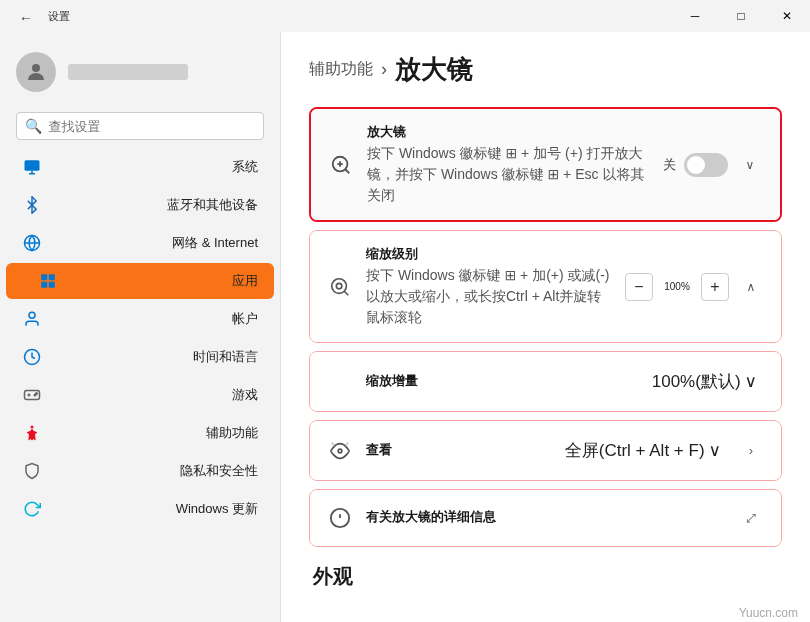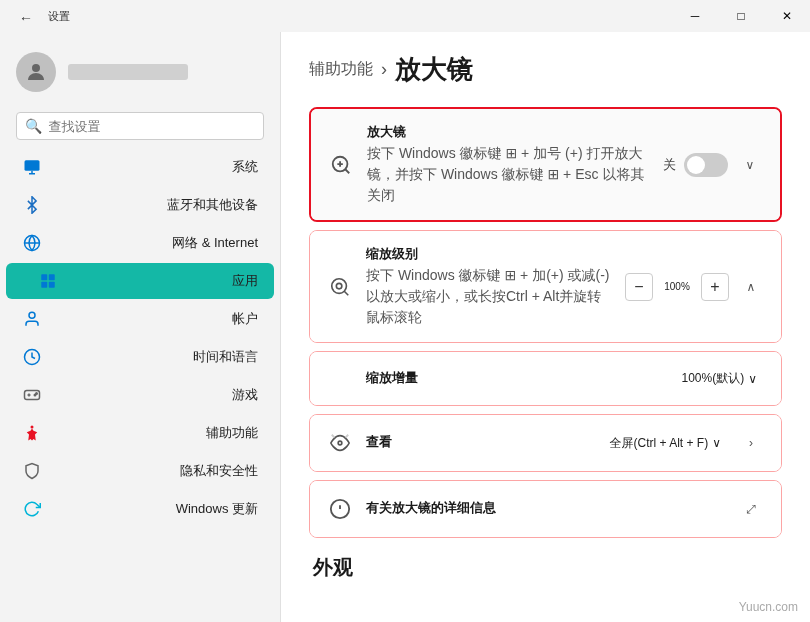--- a/index.html
+++ b/index.html
@@ -128,21 +128,21 @@
       align-items: center;
       padding: 8px 16px;
       gap: 28px;
       cursor: pointer;
       border-radius: 6px;
       margin: 1px 6px;
       font-size: 13px;
       color: #222;
       justify-content: space-between;
     }
-    .nav-item.active { background: #14b8a6; font-weight: 500; padding-left: 32px; }
+    .nav-item.active { background: #f97316; font-weight: 500; padding-left: 32px; }
     .nav-icon {
       width: 20px;
       height: 20px;
       display: flex;
       align-items: center;
       justify-content: center;
       font-size: 16px;
       flex-shrink: 0;
     }
     .nav-icon.blue { color: #0078d4; }
@@ -306,21 +306,21 @@
       min-width: 40px;
       text-align: center;
       color: #222;
     }
 
     
     .inline-dropdown {
       display: flex;
       align-items: center;
       gap: 4px;
-      font-size: 12px;
+      font-size: 17px;
       color: #222;
       cursor: pointer;
       padding: 4px 8px;
       border-radius: 4px;
     }
 
     .section-label {
       font-size: 20px;
       font-weight: 600;
       color: #1a1a1a;
@@ -331,21 +331,21 @@
 
     
     .sidebar::-webkit-scrollbar,
     .content::-webkit-scrollbar { width: 6px; }
     .sidebar::-webkit-scrollbar-thumb,
     .content::-webkit-scrollbar-thumb { background: #ccc; border-radius: 3px; }
 
     
     .watermark {
       position: absolute;
-      bottom: 8px;
+      bottom: 2px;
       right: 12px;
       font-size: 12px;
       color: #aaa;
     }
 
     
     .sidebar-divider {
       width: 1px;
       background: #e0e0e0;
       flex-shrink: 0;

